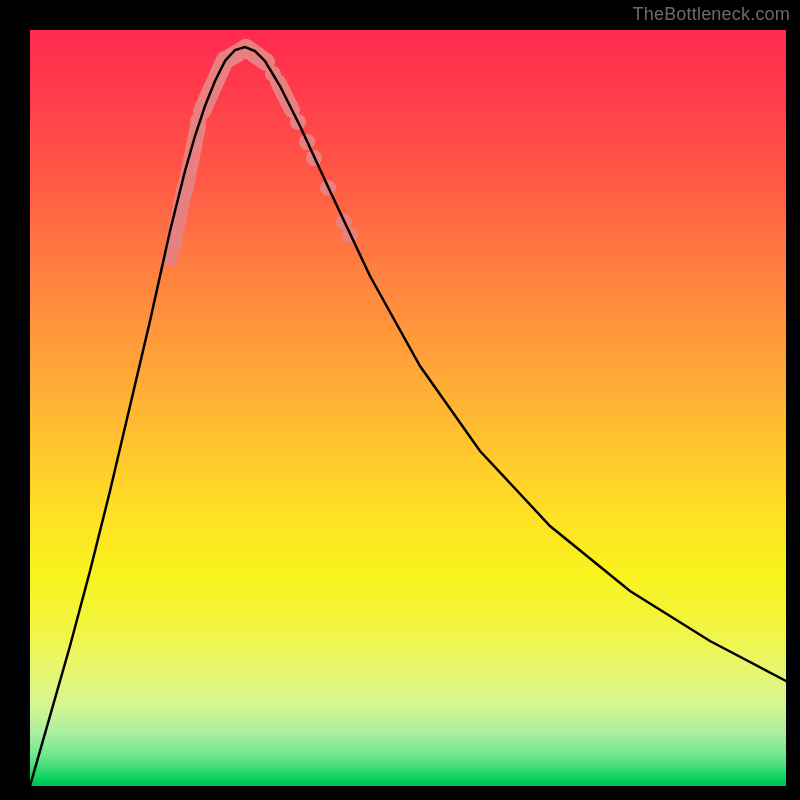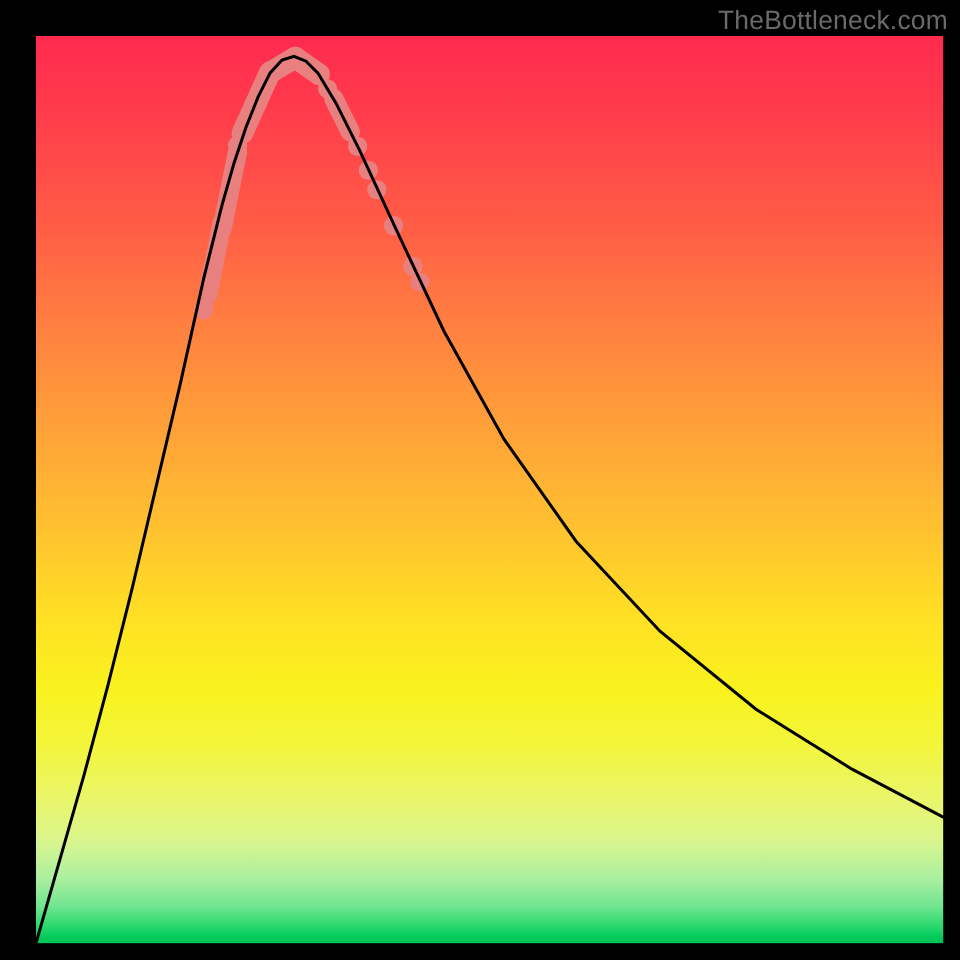--- a/index.html
+++ b/index.html
@@ -40,21 +40,21 @@
       #2ed96e 98%,
       #00c95a 99.4%,
       #00c256 100%
     );
   }
   .watermark {
     position: absolute;
     top: 4px;
     right: 10px;
     color: #6a6a6a;
-    font-size: 22px;
+    font-size: 18px;
     font-weight: 500;
     letter-spacing: 0.2px;
     user-select: none;
   }
   svg.curve {
     position: absolute;
     left: 0;
     top: 0;
     width: 756px;
     height: 756px;

